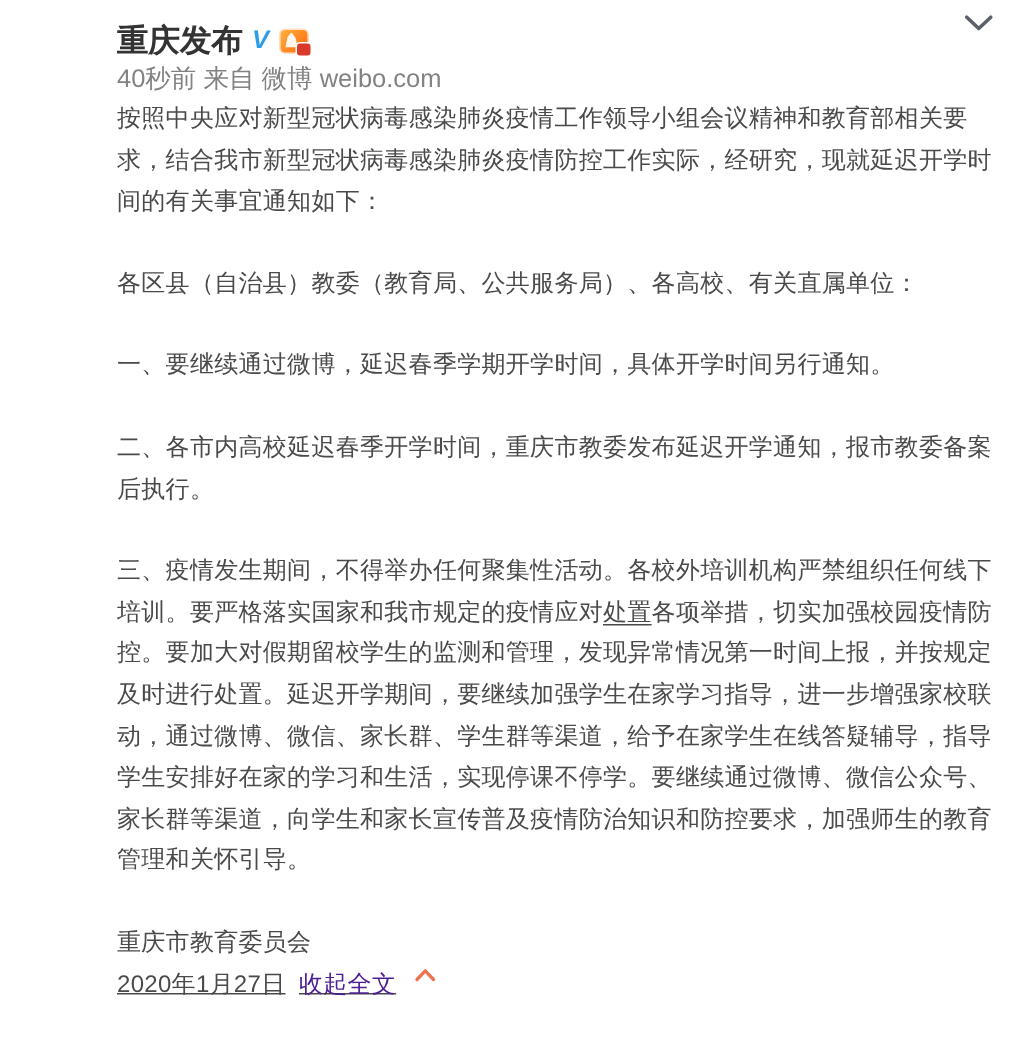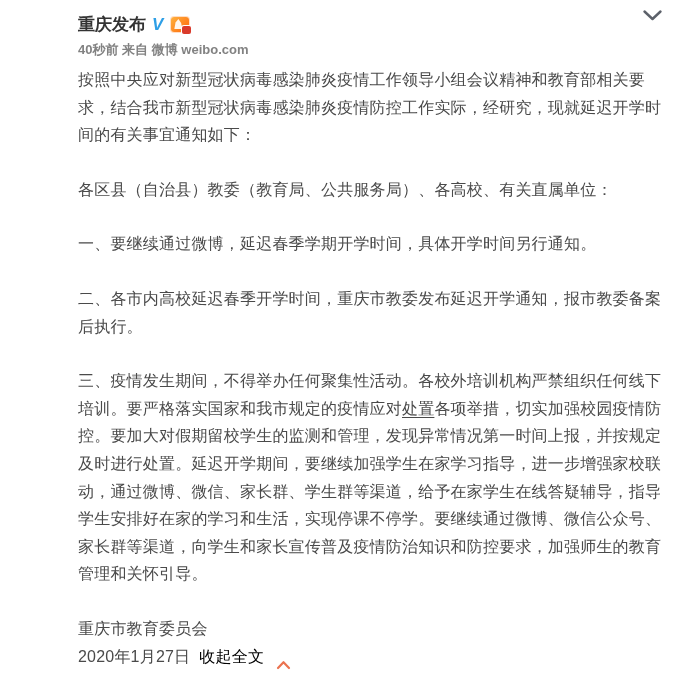--- a/index.html
+++ b/index.html
@@ -25,21 +25,21 @@
     transform: rotate(-2deg);
     box-shadow: 0 0 0 1px rgba(168,56,44,.35) inset;
     overflow: hidden;
   }
 
   
   .name-row {
     position: absolute; left: 78px; top: 13px;
     display: flex; align-items: center; gap: 6px; white-space: nowrap;
   }
-  .username { font-size: 17px; font-weight: 700; color: #333333; cursor: pointer; }
+  .username { font-size: 21px; font-weight: 700; color: #333333; cursor: pointer; }
   .v-badge {
     color: #2e9fe6; font-weight: 900; font-style: italic;
     font-size: 17px; letter-spacing: 0; padding-right: 2px;
   }
   .vip-badge {
     position: relative; display: inline-block;
     width: 18px; height: 15px; border-radius: 3px;
     background: linear-gradient(135deg, #ffb23e 0%, #ff7d1a 70%);
     box-shadow: 0 0 0 1px rgba(255,125,26,.25);
   }
@@ -48,21 +48,21 @@
     background: rgba(255,255,255,.92);
     clip-path: polygon(50% 0%, 85% 40%, 100% 100%, 0% 100%, 15% 35%);
   }
   .vip-badge .corner {
     position: absolute; right: -2px; bottom: -2px;
     width: 9px; height: 8px; background: #d93a2b; border-radius: 2px;
     box-shadow: 0 0 0 1px #fff;
   }
   .timestamp {
     position: absolute; left: 78px; top: 41px;
-    font-size: 13px; color: #828282; white-space: nowrap; font-weight: bold;
+    font-size: 17px; color: #828282; white-space: nowrap;
   }
   .timestamp a { color: #828282; text-decoration: none; cursor: pointer; }
 
   .post-menu {
     position: absolute; right: 14px; top: 6px;
     width: 26px; height: 22px;
     background: transparent; border: 0; padding: 2px; cursor: pointer;
   }
 
   
@@ -70,23 +70,23 @@
     position: absolute; left: 78px; top: 66px;
     width: 586px;
     font-size: 16px; line-height: 27.6px; letter-spacing: 0.2px;
     color: #4a4a4a;
     word-break: break-all;
   }
   .content p { margin: 0 0 27px 0; }
   .content p.no-gap { margin-bottom: 0; }
   .u { text-decoration: underline; text-underline-offset: 3px; text-align: center; }
   .signature { margin-bottom: 0 !important; }
-  .date-line { margin: 0 !important; display: flex; align-items: flex-end; }
+  .date-line { margin: 0 !important; display: flex; align-items: flex-start; text-decoration: underline; }
   .date-line .collapse {
-    color: #000000; text-decoration: none; cursor: pointer; margin-left: 9px;
+    color: #4c1d95; text-decoration: none; cursor: pointer; margin-left: 9px;
   }
   .date-line .chev-up { margin-left: 12px; margin-top: 2px; cursor: pointer; }
 </style>
 </head>
 <body>
 
 <div class="page">
 
   <button class="avatar">
     <span class="seal">

